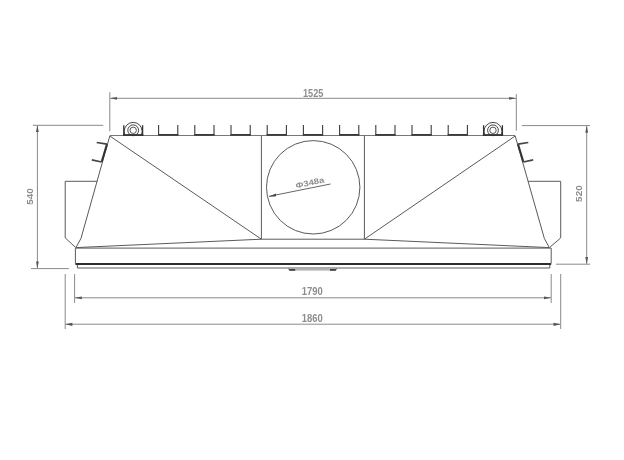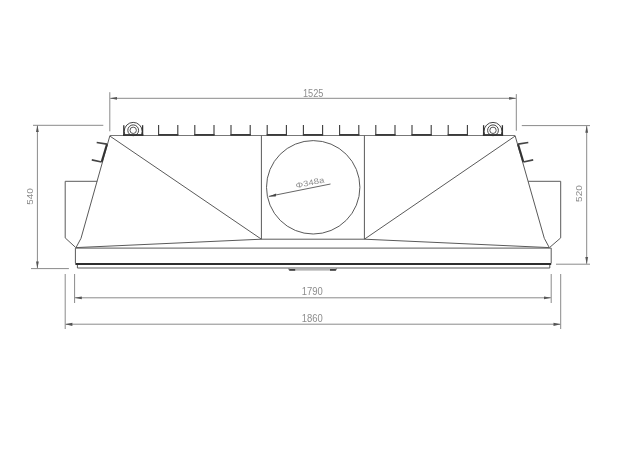--- a/index.html
+++ b/index.html
@@ -1,17 +1,17 @@
 <!DOCTYPE html>
 <html><head>
 <meta charset="utf-8">
 <style>
 html,body{margin:0;padding:0;background:#fff;}
 #stage{position:relative;width:624px;height:460px;background:#fff;overflow:hidden;
-font-family:"Liberation Sans",sans-serif;}
+font-family:"Liberation Sans",sans-serif;font-weight:bold;}
 svg{position:absolute;left:0;top:0;}
 text{font-family:"Liberation Sans",sans-serif;fill:#8d8d8d;}
 </style>
 </head>
 <body>
 
 <div id="stage">
 <svg width="624" height="460" viewBox="0 0 624 460">
 <defs>
 <clipPath id="aboveTop">

